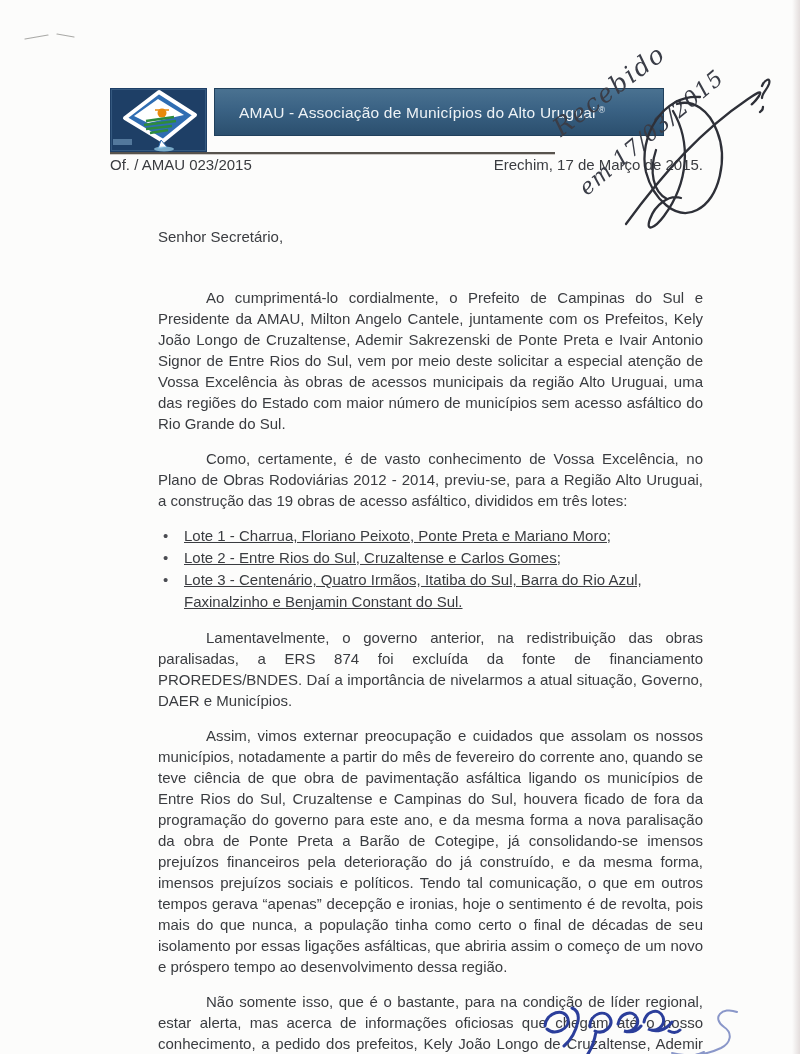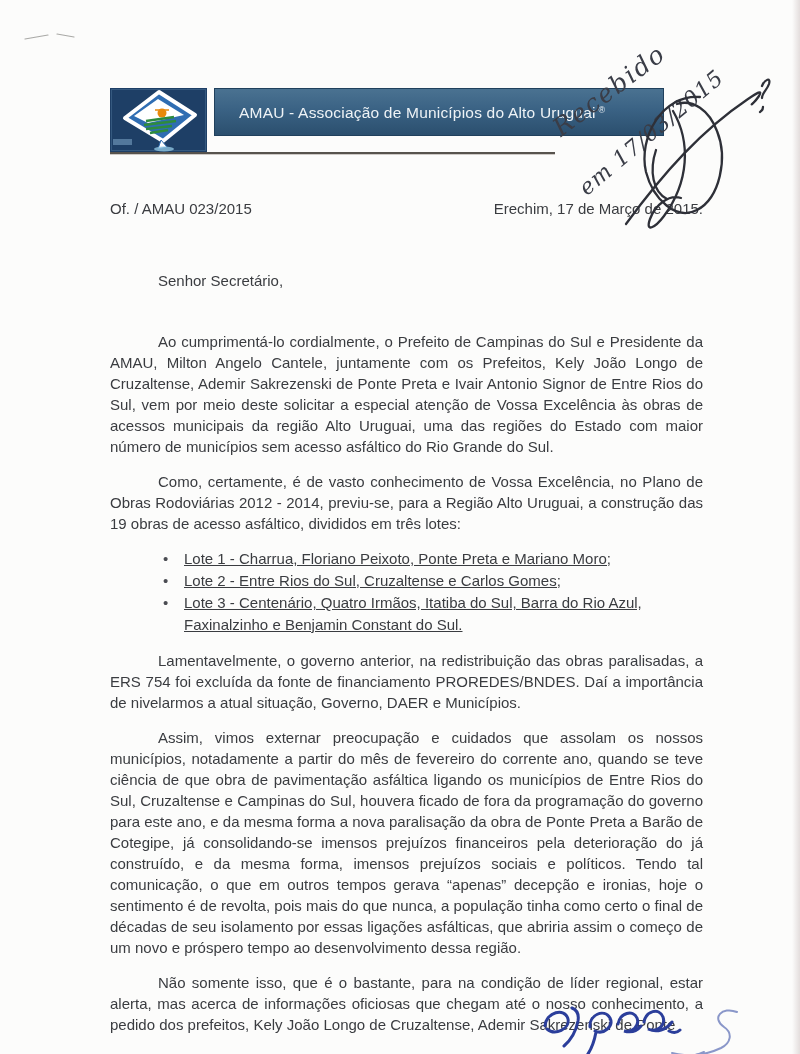--- a/index.html
+++ b/index.html
@@ -46,28 +46,27 @@
   }
   .org-banner sup { font-size: 9px; margin-left: 3px; transform: translateY(-2px); }
 
   .header-rule {
     width: 445px; height: 0;
     border-top: 2px solid #57534d;
     box-shadow: 0 1px 0 rgba(120,110,100,0.35);
   }
 
   .ref-row {
-    margin-top: 44px;
     display: flex; justify-content: space-between;
     text-align: left;
   }
 
   .salutation { margin-top: 51px; padding-left: 48px; text-align: left; }
 
-  .para { margin-top: 14px; text-indent: 48px; }
+  .para { margin-top: 14px; text-indent: 48px; margin-left: 48px; }
   .para.first { margin-top: 40px; }
 
   .lots { margin-top: 14px; list-style: none; padding-left: 48px; }
   .lots li { position: relative; padding-left: 26px; line-height: 22px; text-align: left; text-decoration: underline; }
   .lots li::before {
     content: "\2022";
     position: absolute; left: 5px; top: 0;
     color: #4a4c52;
   }
 
@@ -132,21 +131,21 @@
 
     <p class="para first">Ao cumprimentá-lo cordialmente, o Prefeito de Campinas do Sul e Presidente da AMAU, Milton Angelo Cantele, juntamente com os Prefeitos, Kely João Longo de Cruzaltense, Ademir Sakrezenski de Ponte Preta e Ivair Antonio Signor de Entre Rios do Sul, vem por meio deste solicitar a especial atenção de Vossa Excelência às obras de acessos municipais da região Alto Uruguai, uma das regiões do Estado com maior número de municípios sem acesso asfáltico do Rio Grande do Sul.</p>
     <p class="para">Como, certamente, é de vasto conhecimento de Vossa Excelência, no Plano de Obras Rodoviárias 2012 - 2014, previu-se, para a Região Alto Uruguai, a construção das 19 obras de acesso asfáltico, divididos em três lotes:</p>
 
     <ul class="lots">
       <li>Lote 1 - Charrua, Floriano Peixoto, Ponte Preta e Mariano Moro;</li>
       <li>Lote 2 - Entre Rios do Sul, Cruzaltense e Carlos Gomes;</li>
       <li>Lote 3 - Centenário, Quatro Irmãos, Itatiba do Sul, Barra do Rio Azul, Faxinalzinho e Benjamin Constant do Sul.</li>
     </ul>
 
-    <p class="para">Lamentavelmente, o governo anterior, na redistribuição das obras paralisadas, a ERS 754 foi excluída da fonte de financiamento PROREDES/BNDES. Daí a importância de nivelarmos a atual situação, Governo, DAER e Municípios.</p>
+    <p class="para">Lamentavelmente, o governo anterior, na redistribuição das obras paralisadas, a ERS 874 foi excluída da fonte de financiamento PROREDES/BNDES. Daí a importância de nivelarmos a atual situação, Governo, DAER e Municípios.</p>
     <p class="para">Assim, vimos externar preocupação e cuidados que assolam os nossos municípios, notadamente a partir do mês de fevereiro do corrente ano, quando se teve ciência de que obra de pavimentação asfáltica ligando os municípios de Entre Rios do Sul, Cruzaltense e Campinas do Sul, houvera ficado de fora da programação do governo para este ano, e da mesma forma a nova paralisação da obra de Ponte Preta a Barão de Cotegipe, já consolidando-se imensos prejuízos financeiros pela deterioração do já construído, e da mesma forma, imensos prejuízos sociais e políticos. Tendo tal comunicação, o que em outros tempos gerava “apenas” decepção e ironias, hoje o sentimento é de revolta, pois mais do que nunca, a população tinha como certo o final de décadas de seu isolamento por essas ligações asfálticas, que abriria assim o começo de um novo e próspero tempo ao desenvolvimento dessa região.</p>
     <p class="para">Não somente isso, que é o bastante, para na condição de líder regional, estar alerta, mas acerca de informações oficiosas que chegam até o nosso conhecimento, a pedido dos prefeitos, Kely João Longo de Cruzaltense, Ademir Sakrezenski de Ponte</p>
 
   </div>
 
   <div class="hw hw-line1">Recebido</div>
   <div class="hw hw-line2">em 17/03/2015</div>
 
   <svg class="overlay" width="800" height="260">
     <g stroke="#2e3038" stroke-width="2.3" fill="none" stroke-linecap="round">

